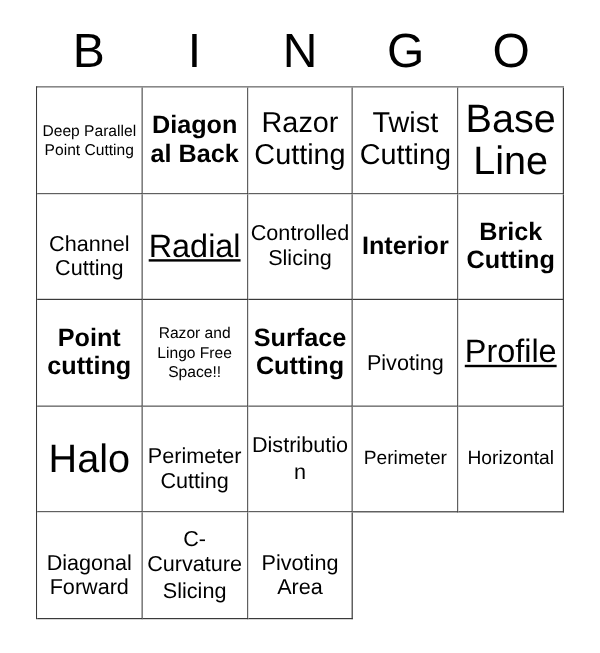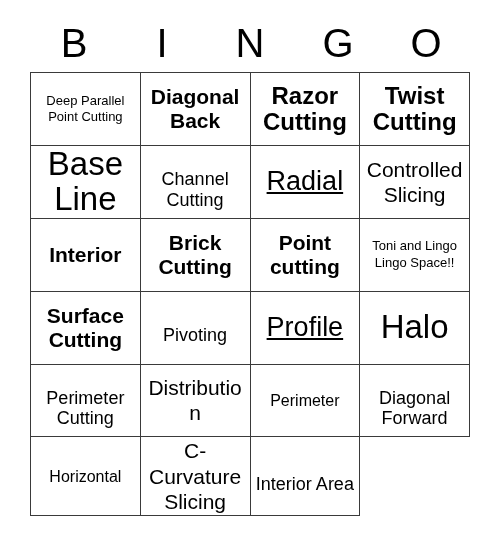--- a/index.html
+++ b/index.html
@@ -49,21 +49,21 @@
   #bingo-grid {
     position: absolute;
     left: 30px;
     top: 72px;
     width: 440px;
     height: 444px;
     border-left: 1px solid #3a3a3a;
     border-top: 1px solid #3a3a3a;
     box-sizing: border-box;
     display: grid;
-    grid-template-columns: repeat(4, 1fr);
+    grid-template-columns: repeat(5, 1fr);
     grid-template-rows: repeat(5, 1fr);
     background: #ffffff;
   }
 
   .cell {
     border-right: 1px solid #3a3a3a;
     border-bottom: 1px solid #3a3a3a;
     box-sizing: border-box;
     display: flex;
     align-items: center;
@@ -79,25 +79,25 @@
     width: 100%;
     line-height: 1.1;
     white-space: pre-line;
     word-break: break-word;
     font-family: "Liberation Sans", sans-serif;
     color: #000000;
   }
 
   
   .sz-xs  { font-size: 13px; line-height: 1.25; }
-  .sz-s   { font-size: 21px; line-height: 1.2; }
+  .sz-s   { font-size: 18px; line-height: 1.2; }
   .sz-sm  { font-size: 16px; line-height: 1.2; }
   .sz-m   { font-size: 18px; line-height: 1.15; margin-top: 16px; }
   .sz-ml  { font-size: 21px; line-height: 1.12; font-weight: bold; }
-  .sz-l   { font-size: 24px; line-height: 1.1; font-weight: bold; }
+  .sz-l   { font-size: 24px; line-height: 1.1; }
   .sz-xl  { font-size: 27px; line-height: 1.08; text-decoration: underline; }
   .sz-xxl { font-size: 33px; line-height: 1.05; }
 </style>
 </head>
 <body>
 
 <div id="card">
 
   <div id="bingo-header">
       <div class="header-letter">B</div>
@@ -135,21 +135,21 @@
       <div class="cell">
         <span class="cell-text sz-ml">Interior</span>
       </div>
       <div class="cell">
         <span class="cell-text sz-ml">Brick Cutting</span>
       </div>
       <div class="cell">
         <span class="cell-text sz-ml">Point cutting</span>
       </div>
       <div class="cell">
-        <span class="cell-text sz-xs">Toni and Lingo Lingo Space!!</span>
+        <span class="cell-text sz-xs">Razor and Lingo Free Space!!</span>
       </div>
       <div class="cell">
         <span class="cell-text sz-ml">Surface Cutting</span>
       </div>
       <div class="cell">
         <span class="cell-text sz-m">Pivoting</span>
       </div>
       <div class="cell">
         <span class="cell-text sz-xl">Profile</span>
       </div>
@@ -159,26 +159,26 @@
       <div class="cell">
         <span class="cell-text sz-m">Perimeter Cutting</span>
       </div>
       <div class="cell">
         <span class="cell-text sz-s">Distribution</span>
       </div>
       <div class="cell">
         <span class="cell-text sz-sm">Perimeter</span>
       </div>
       <div class="cell">
-        <span class="cell-text sz-m">Diagonal Forward</span>
+        <span class="cell-text sz-sm">Horizontal</span>
       </div>
       <div class="cell">
-        <span class="cell-text sz-sm">Horizontal</span>
+        <span class="cell-text sz-m">Diagonal Forward</span>
       </div>
       <div class="cell">
         <span class="cell-text sz-s">C-Curvature Slicing</span>
       </div>
       <div class="cell">
-        <span class="cell-text sz-m">Interior Area</span>
+        <span class="cell-text sz-m">Pivoting Area</span>
       </div>
     </div>
 
 </div>
 
 </body></html>

